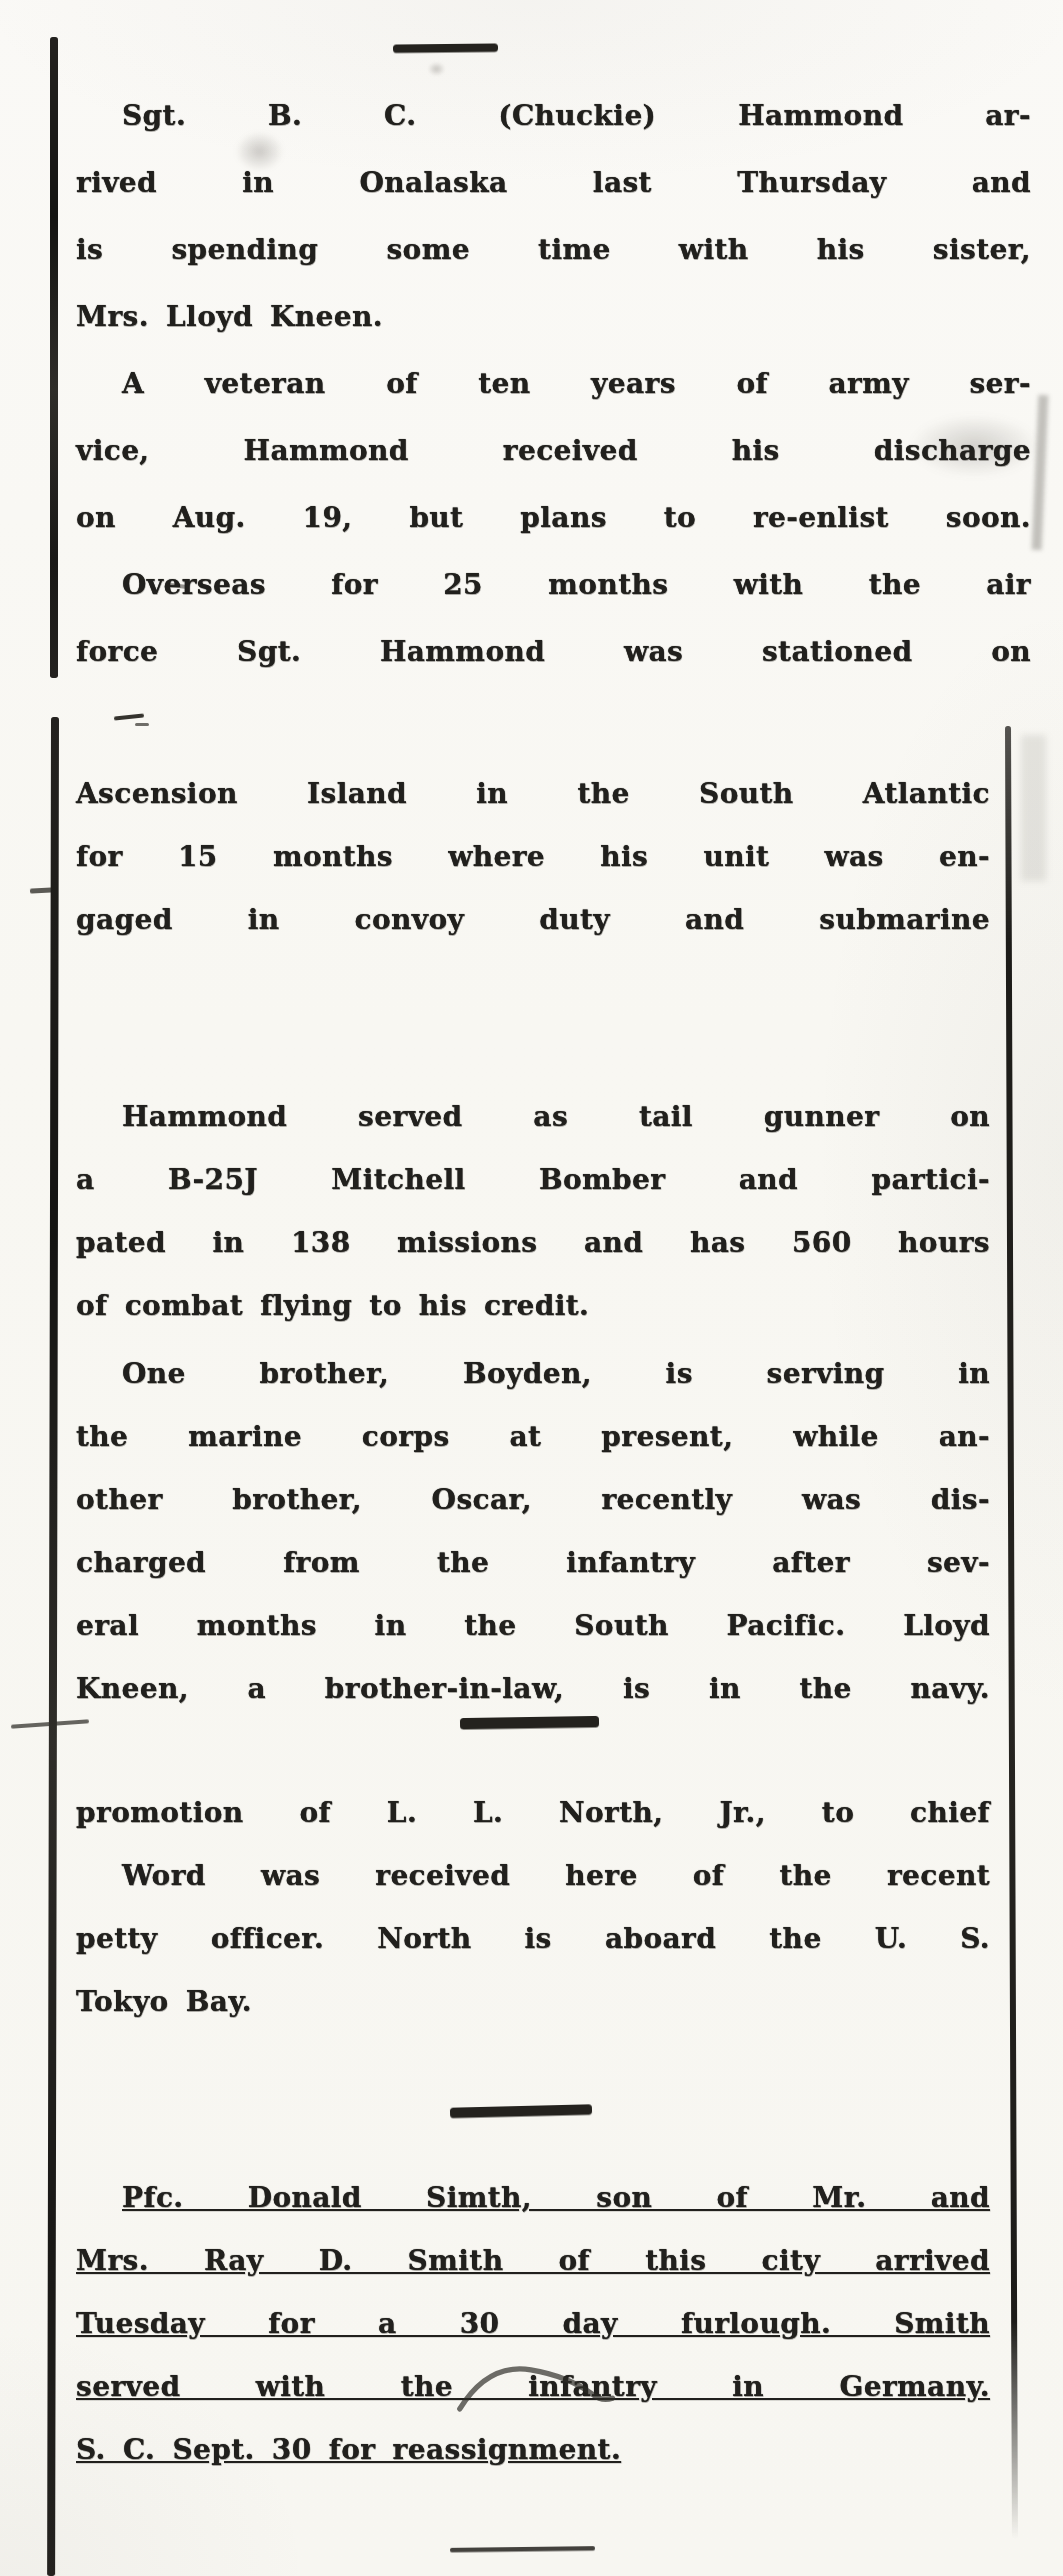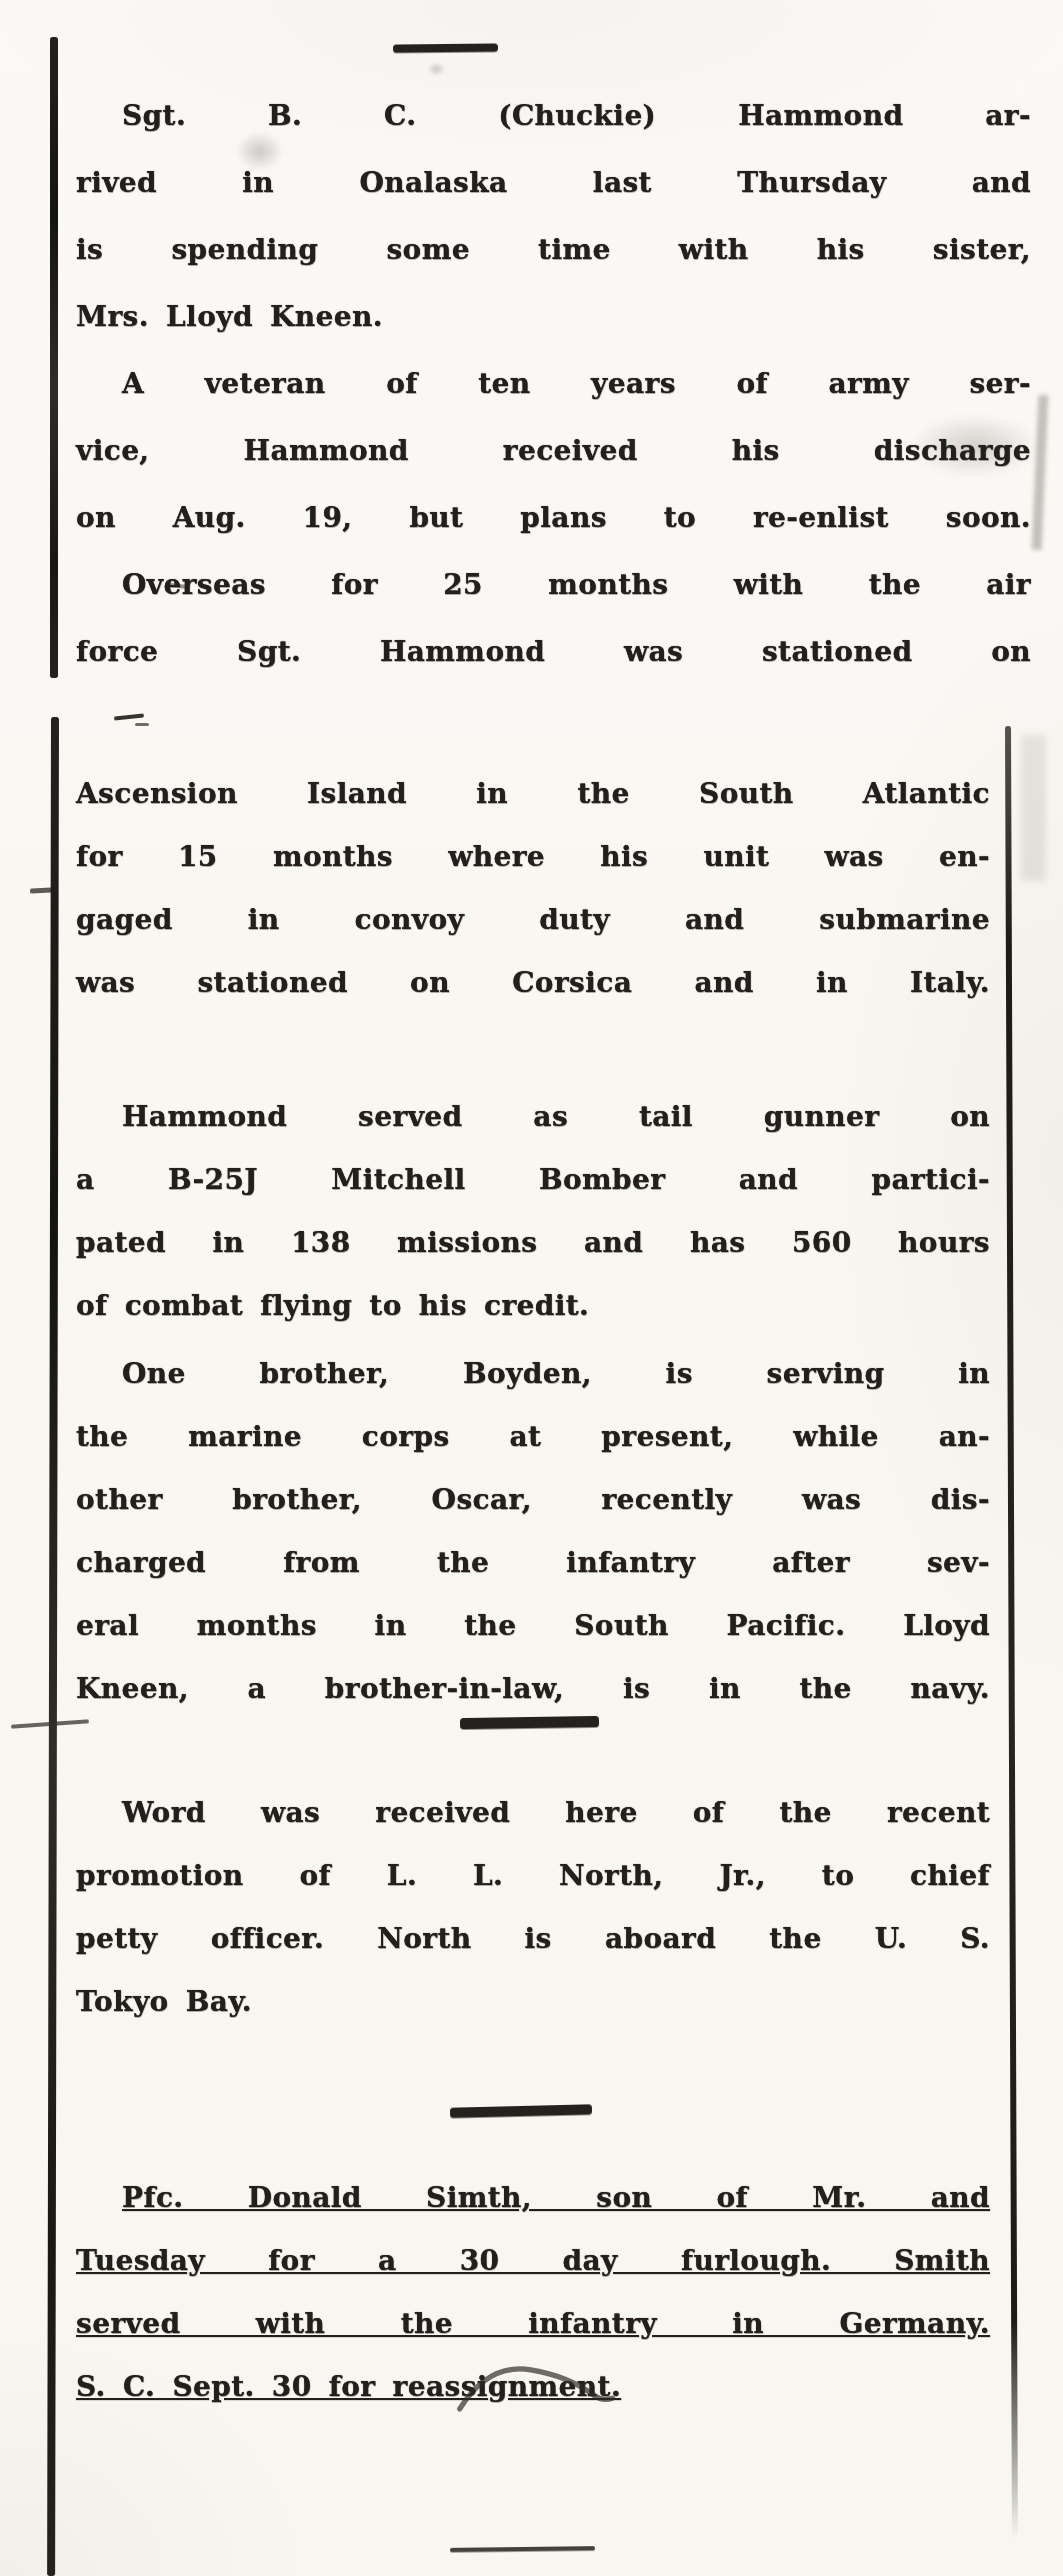--- a/index.html
+++ b/index.html
@@ -94,48 +94,48 @@
   <p class="ln">vice, Hammond received his discharge</p>
   <p class="ln">on Aug. 19, but plans to re-enlist soon.</p>
   <p class="ln indent">Overseas for 25 months with the air</p>
   <p class="ln">force Sgt. Hammond was stationed on</p>
 </div>
 
 <div class="col block-bot sec1">
   <p class="ln">Ascension Island in the South Atlantic</p>
   <p class="ln">for 15 months where his unit was en-</p>
   <p class="ln">gaged in convoy duty and submarine</p>
-  <p class="ln">was stationed on Corsica and in Italy.</p>
 </div>
 
 <div class="col block-bot sec2">
   <p class="ln indent">Hammond served as tail gunner on</p>
   <p class="ln">a B-25J Mitchell Bomber and partici-</p>
   <p class="ln">pated in 138 missions and has 560 hours</p>
   <p class="ln open">of combat flying to his credit.</p>
 </div>
 
 <div class="col block-bot sec3">
   <p class="ln indent">One brother, Boyden, is serving in</p>
   <p class="ln">the marine corps at present, while an-</p>
   <p class="ln">other brother, Oscar, recently was dis-</p>
   <p class="ln">charged from the infantry after sev-</p>
   <p class="ln">eral months in the South Pacific. Lloyd</p>
   <p class="ln">Kneen, a brother-in-law, is in the navy.</p>
 </div>
 
 <div class="col block-bot sec4">
+  <p class="ln">promotion of L. L. North, Jr., to chief</p>
   <p class="ln indent">Word was received here of the recent</p>
-  <p class="ln">promotion of L. L. North, Jr., to chief</p>
   <p class="ln">petty officer.  North is aboard the U. S.</p>
   <p class="ln open">Tokyo Bay.</p>
 </div>
 
 <div class="col block-bot sec5">
   <p class="ln indent">Pfc. Donald Simth, son of Mr. and</p>
+  <p class="ln">Mrs. Ray D. Smith of this city arrived</p>
   <p class="ln">Tuesday for a 30 day furlough. Smith</p>
   <p class="ln">served with the infantry in Germany.</p>
   <p class="ln open">S. C. Sept. 30 for reassignment.</p>
 </div>
 
 <svg class="penmark" width="231" height="98" viewBox="0 0 260 110">
   <path d="M 38 74 Q 70 22 118 30 Q 160 37 188 58 Q 198 66 210 62" fill="none" stroke="#2c2a26" stroke-width="6" stroke-linecap="round" opacity="0.8"></path>
 </svg>
 
 

